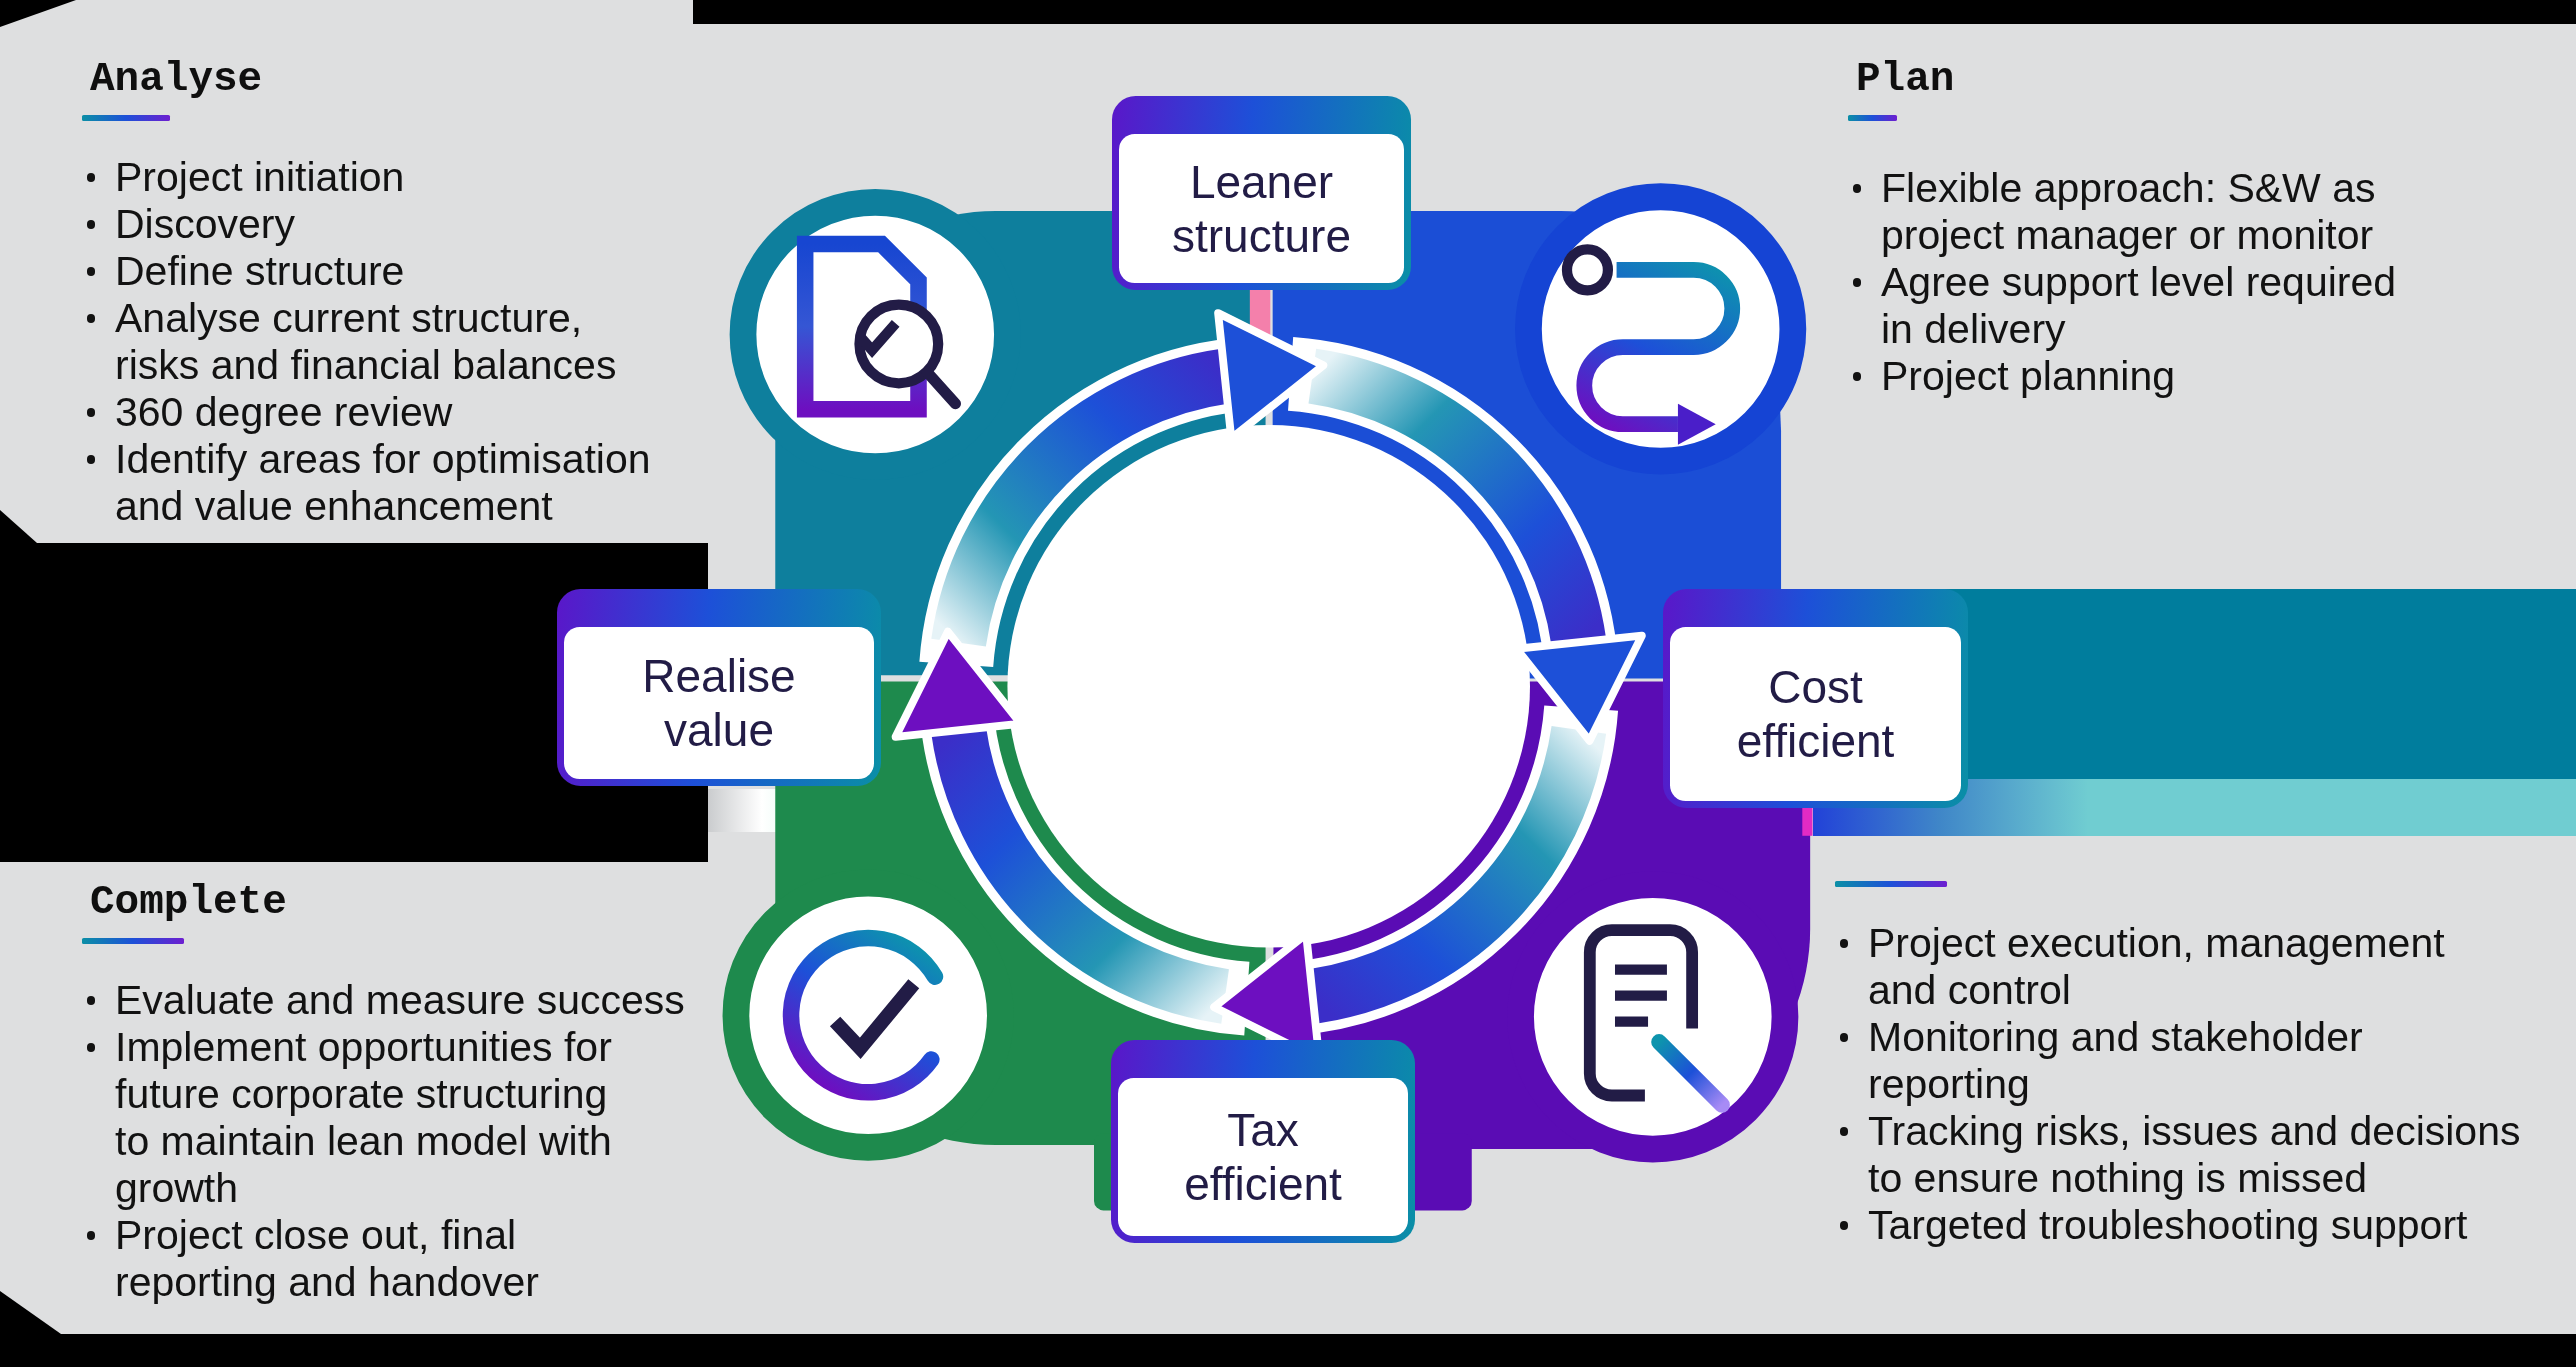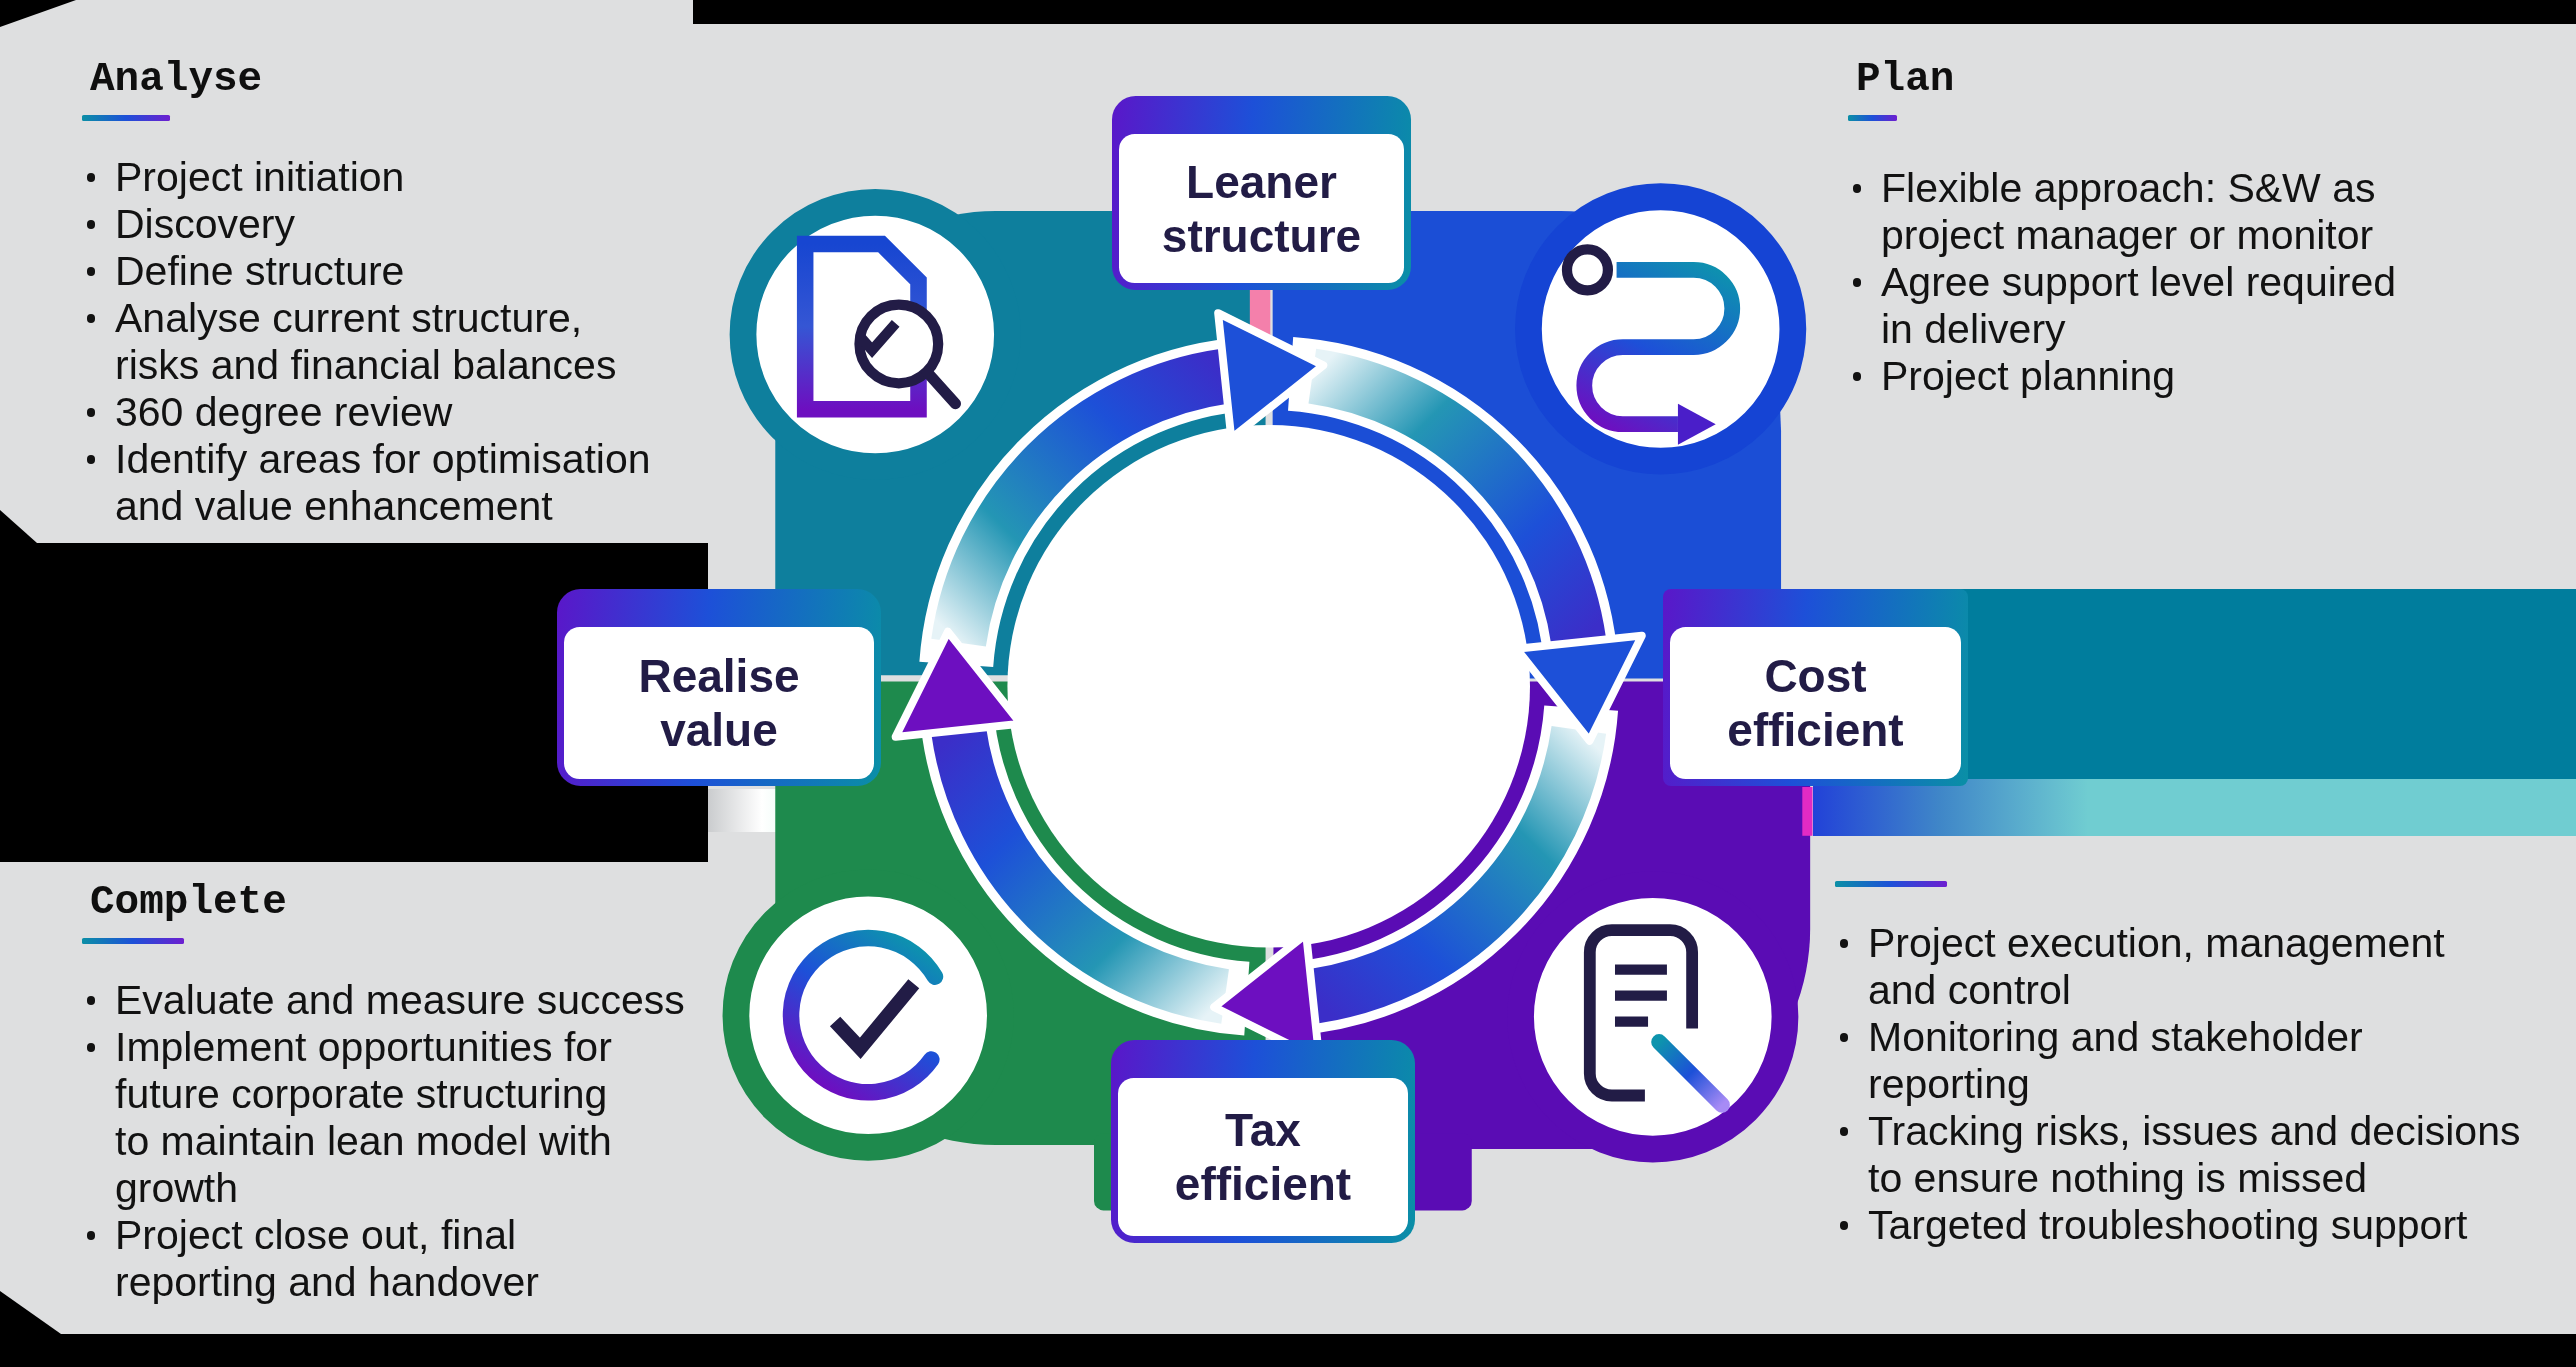--- a/index.html
+++ b/index.html
@@ -21,23 +21,23 @@
   #left-gradient-strip{left:708px;top:789px;width:98px;height:43px;
     background:linear-gradient(90deg,#caccce,#ffffff 55%,#dff7ee);}
   
   #diagram{left:0;top:0;width:2576px;height:1367px;}
   
   .card{border-radius:23.6px;padding:38px 7px 7px 7px;
     background:linear-gradient(95deg,#5a17c9 0%,#1d50d8 45%,#0a8fa6 100%);
     box-sizing:border-box;}
   .card-inner{width:100%;height:100%;background:#fff;border-radius:15.7px;
     display:flex;flex-direction:column;align-items:center;justify-content:center;
-    color:#221c46;font-size:46px;line-height:54px;font-weight:700;text-align:center;}
+    color:#221c46;font-size:46px;line-height:54px;font-weight:400;text-align:center;}
   #card-top{left:1112px;top:96px;width:299px;height:194px;}
-  #card-right{left:1663px;top:589px;width:305px;height:197px;border-radius:8px;}
+  #card-right{left:1663px;top:589px;width:305px;height:219px;}
   #card-bottom{left:1111px;top:1040px;width:304px;height:203px;}
   #card-left{left:557px;top:589px;width:324px;height:197px;}
   
   .block{color:#121212;}
   .block h2{margin:8px;font-size:41px;line-height:49px;font-weight:700;color:#0f0f0f;font-family:Liberation Mono, monospace;}
   .rule{height:5.5px;margin-top:11px;border-radius:1.6px;
     background:linear-gradient(90deg,#0b8fa6,#1d50d8,#6d1fd0);}
   .block ul{list-style:none;margin:33px 0 0 0;padding:0;font-size:41px;line-height:47px;}
   .block li{position:relative;padding-left:33px;}
   .block li::before{content:"";position:absolute;left:4.7px;top:19.7px;width:8.7px;height:8.7px;

